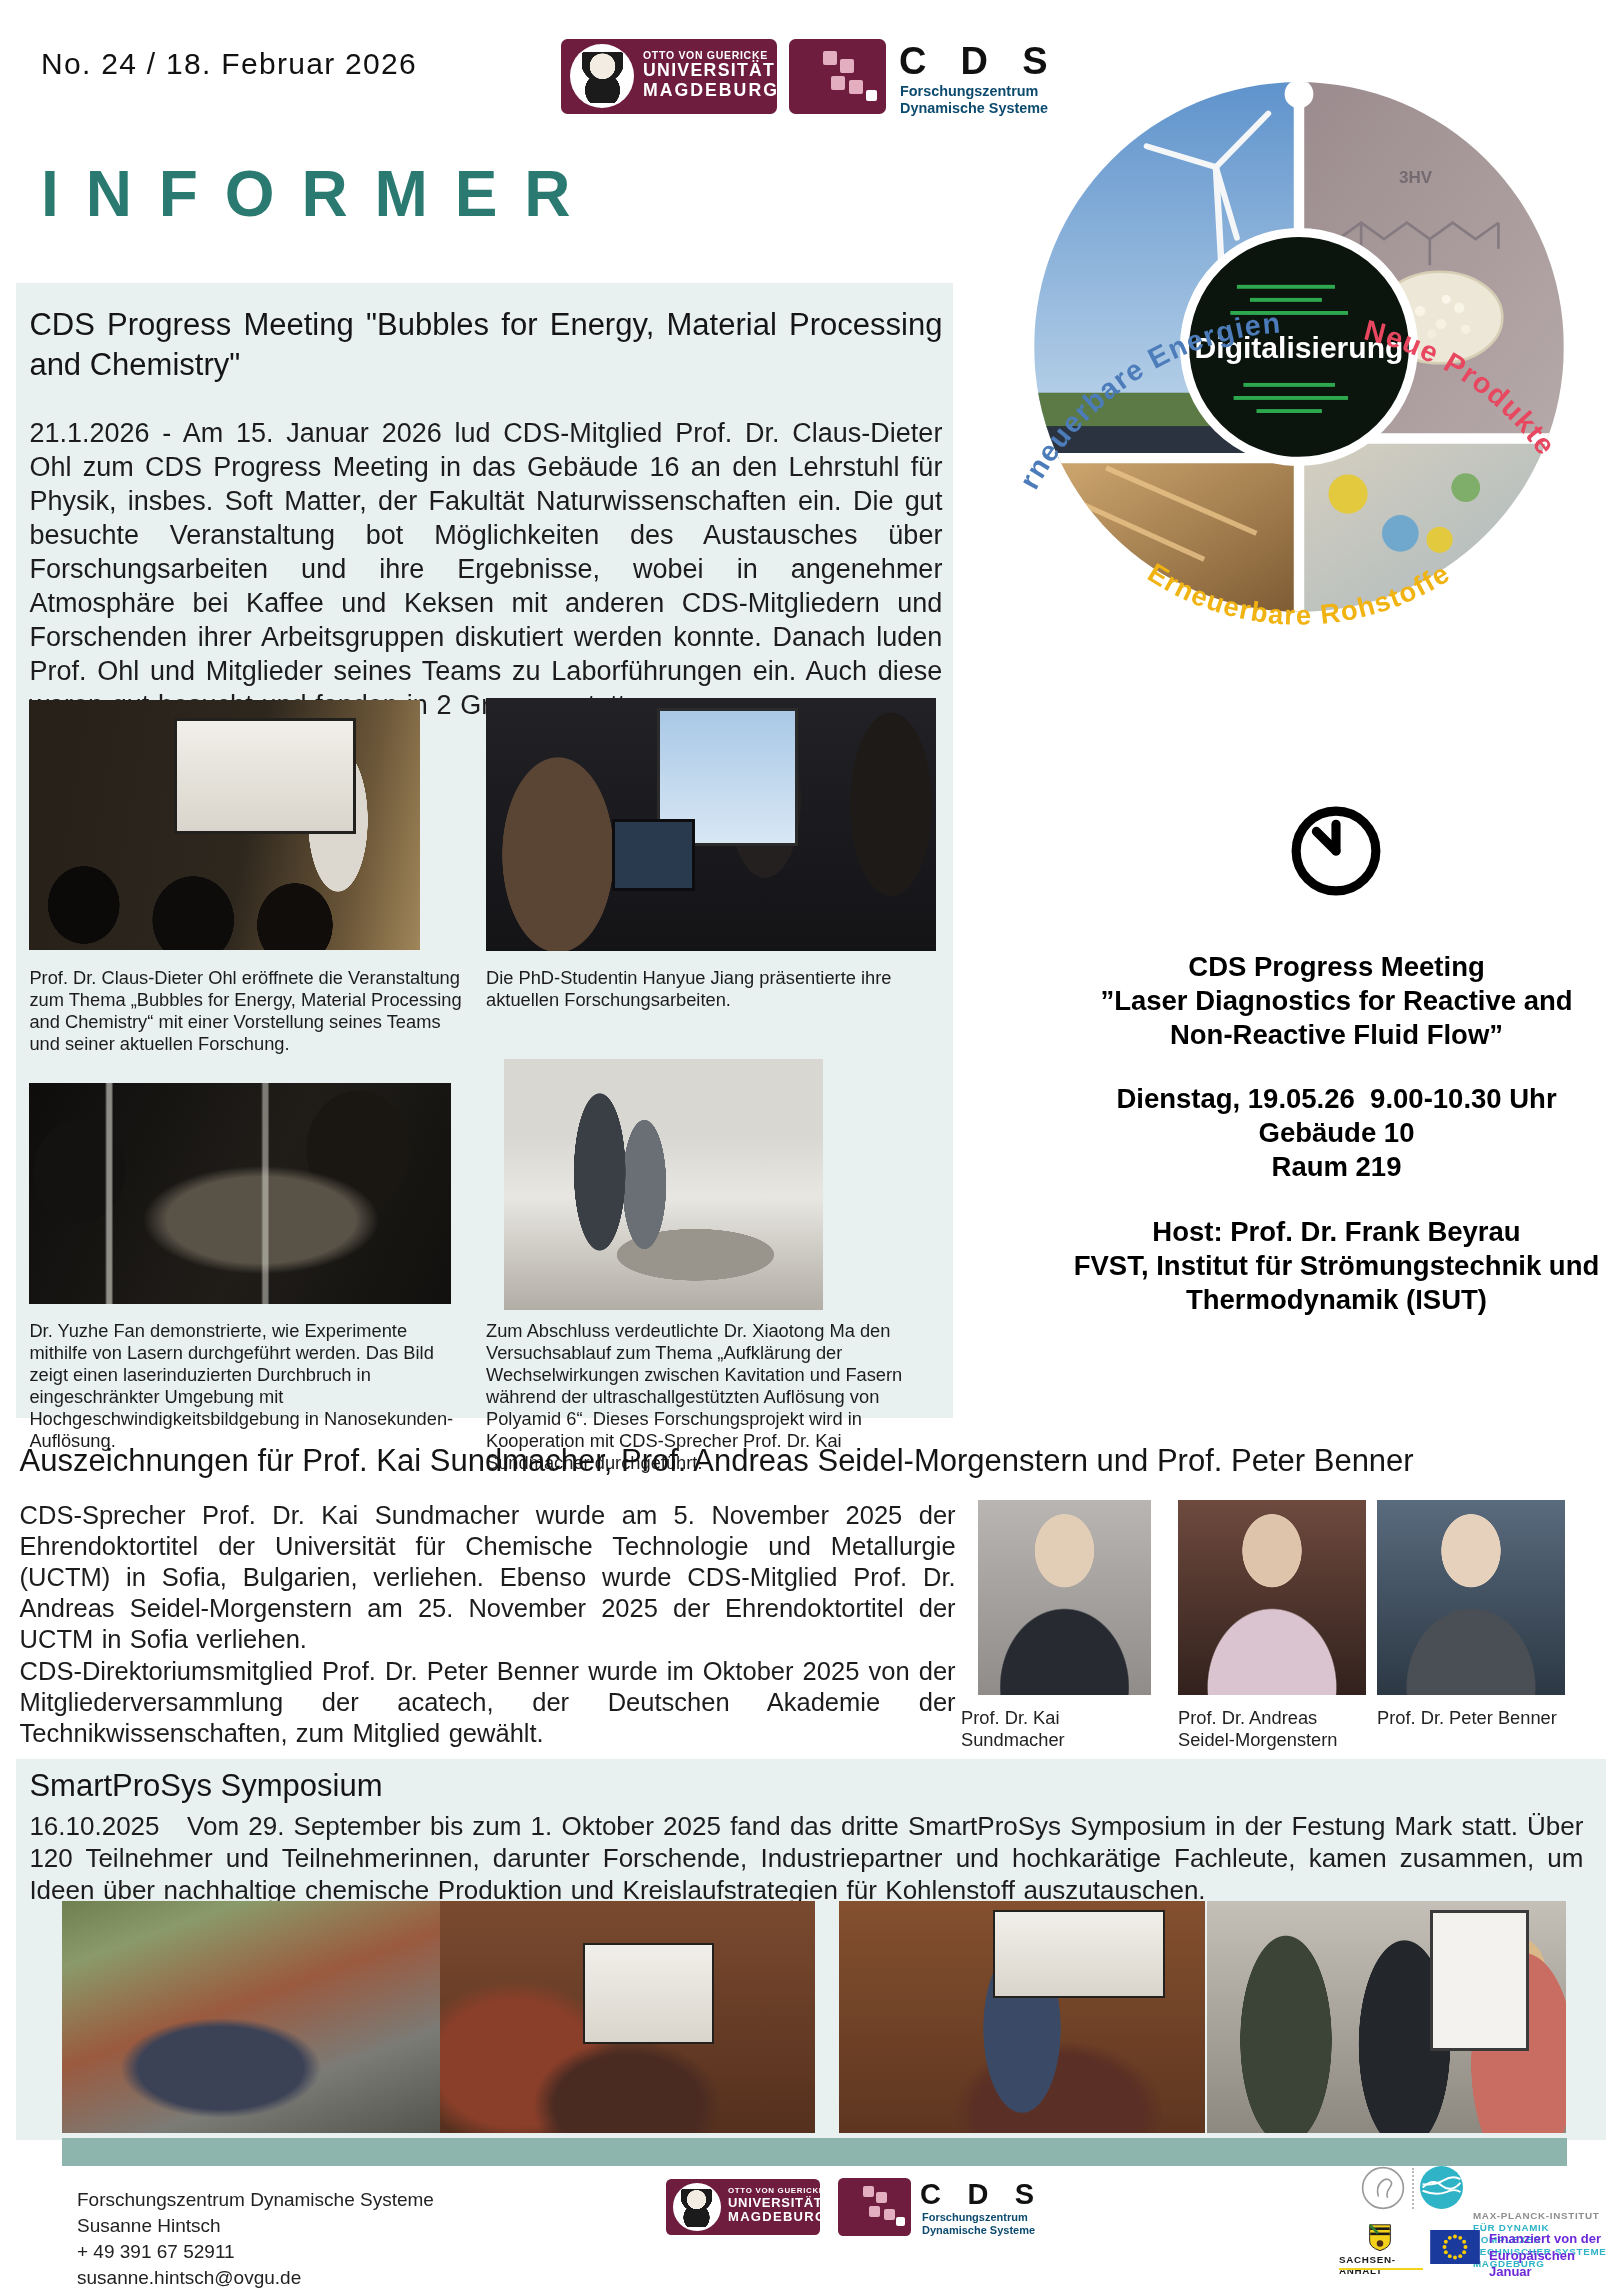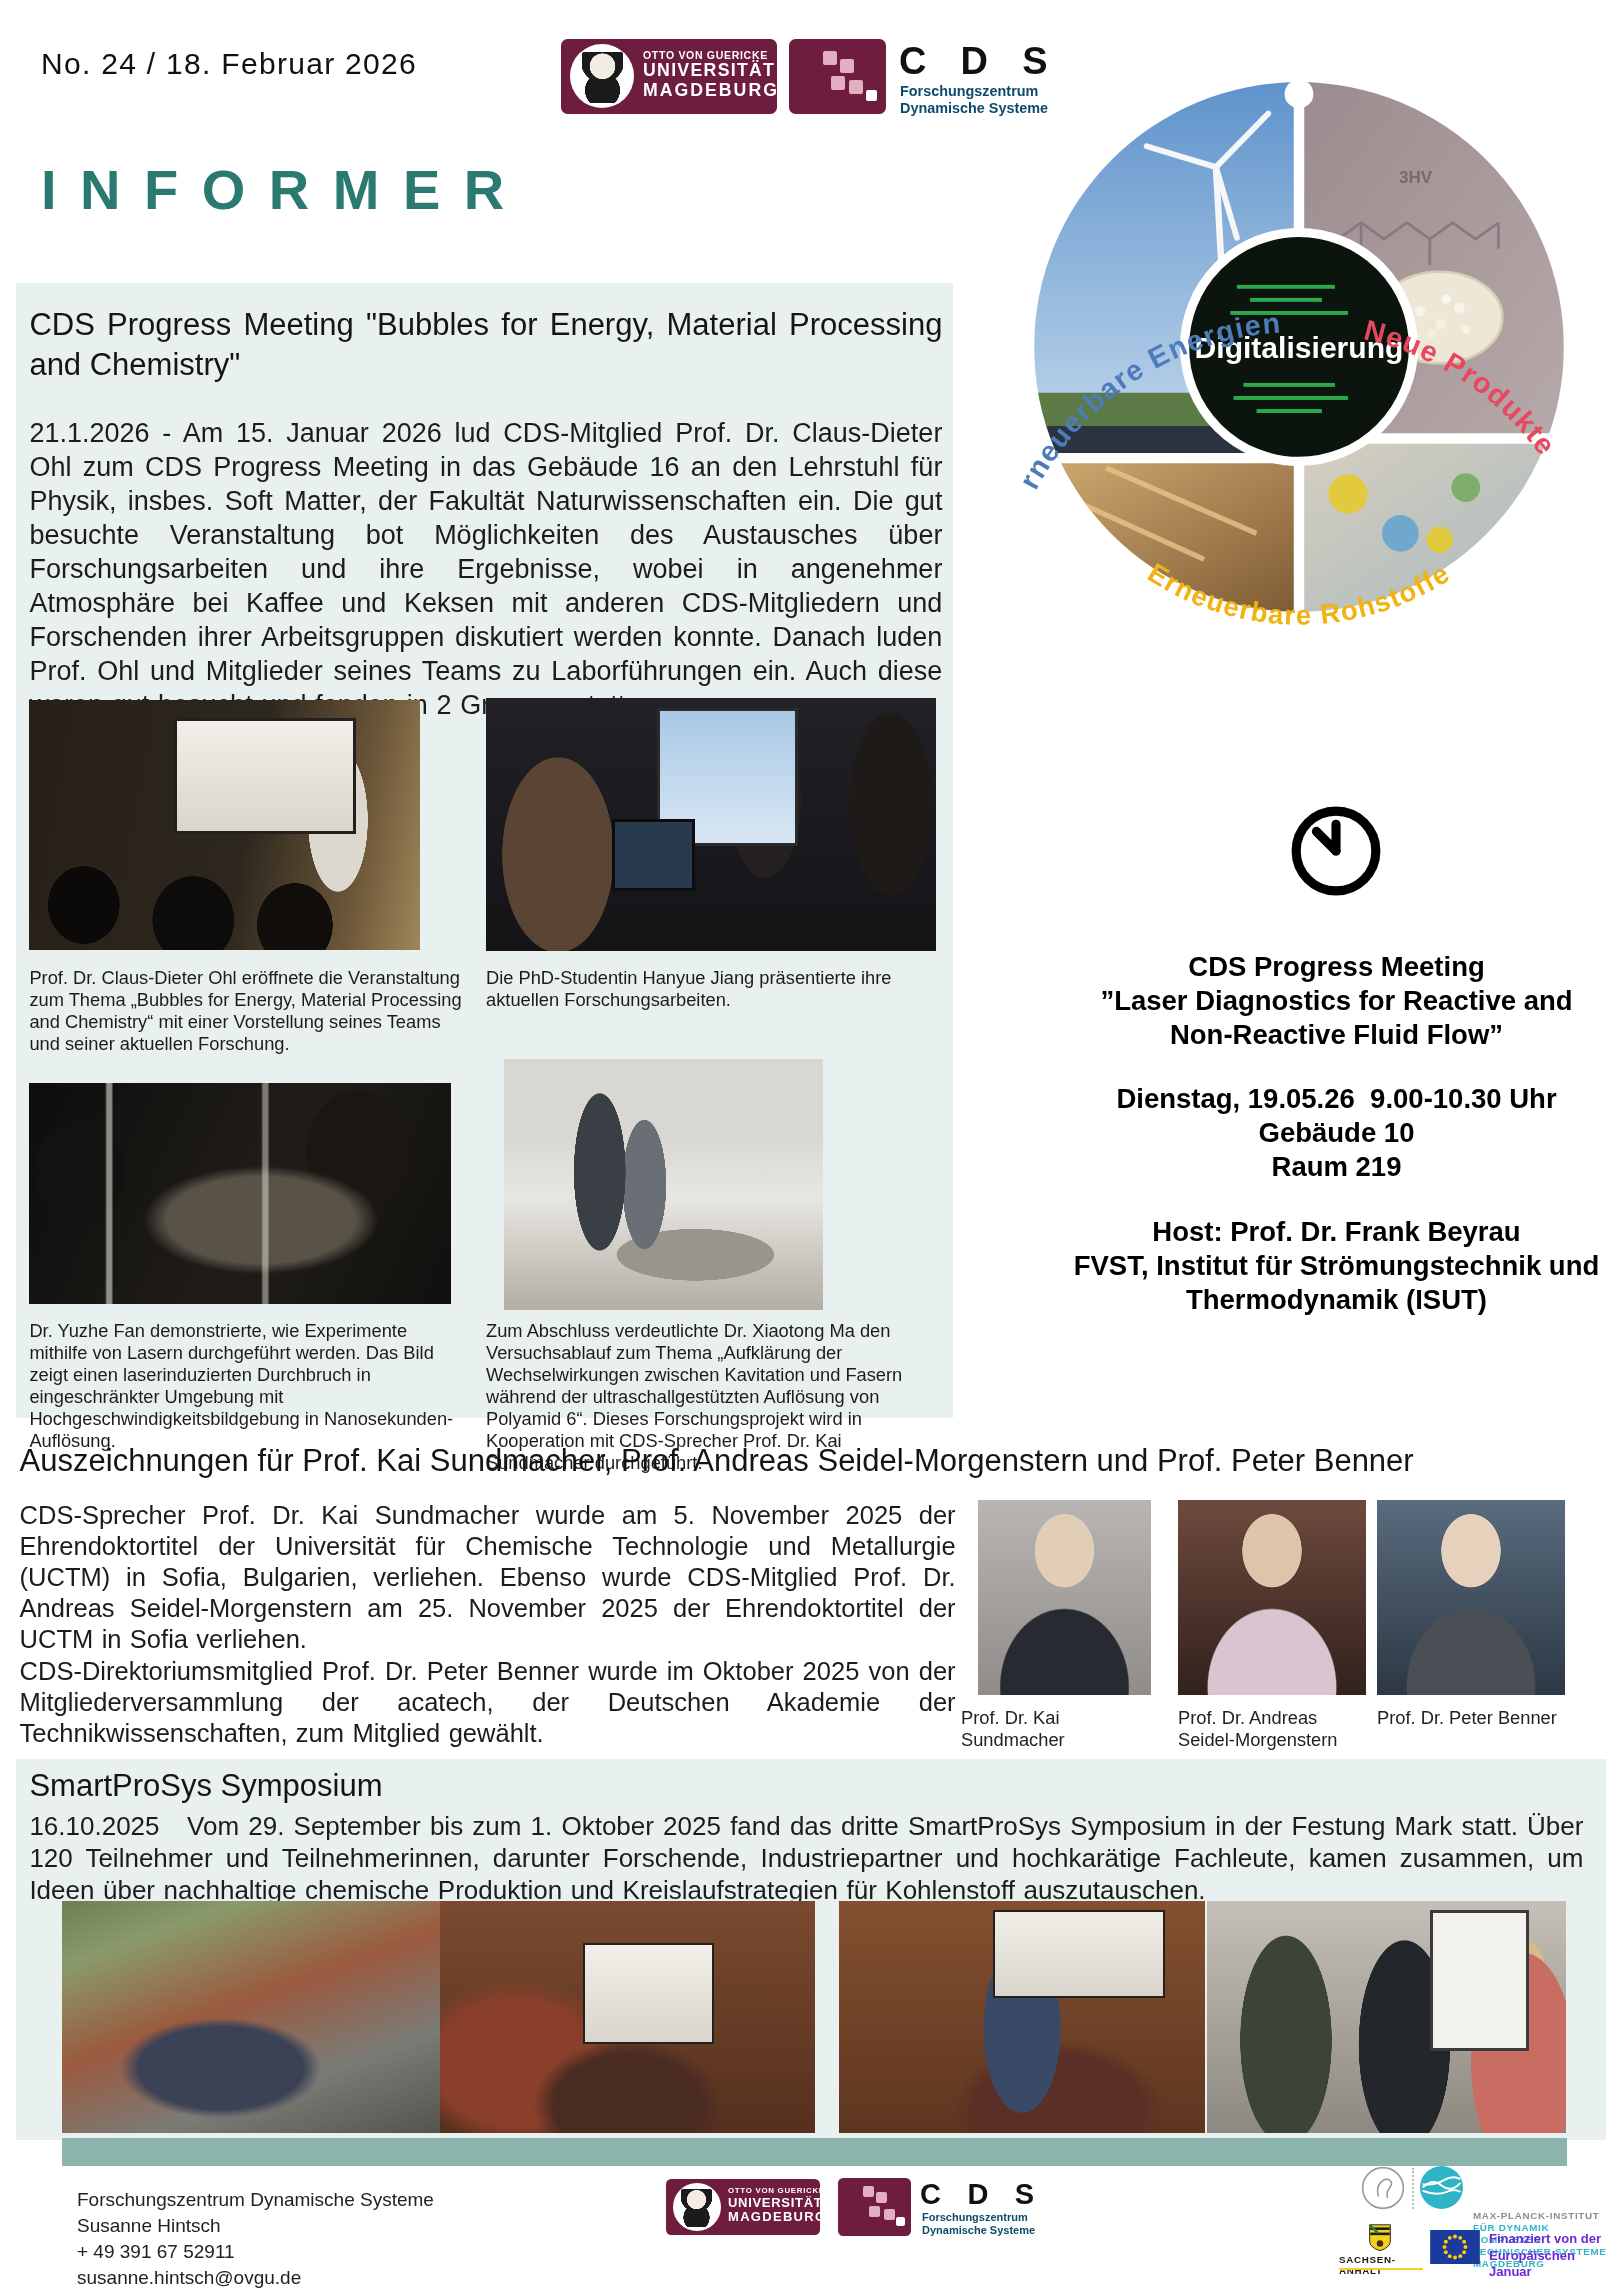--- a/index.html
+++ b/index.html
@@ -3,21 +3,21 @@
 <meta charset="utf-8">
 <style>
   html,body{margin:0;padding:0;background:#888;}
   .page{
     position:relative; width:1623px; height:2295px; background:#ffffff;
     font-family:"Liberation Sans", sans-serif; color:#1a1a1a; overflow:hidden;
   }
   .abs{position:absolute;}
   .bg-pale{background:#e9f1f0;}
   .issue{font-size:30px; letter-spacing:1.3px; color:#111;}
-  .masthead{font-size:56px; font-weight:700; letter-spacing:0.42em; color:#2a7a71;}
+  .masthead{font-size:64px; font-weight:700; letter-spacing:0.42em; color:#2a7a71;}
   .art-title{font-size:31px; line-height:1.28; color:#151515; text-align:justify;}
   .body-txt{font-size:27px; line-height:1.26; color:#1c1c1c; text-align:justify; word-spacing:1.3px;}
   .caption{font-size:18.3px; line-height:1.2; color:#1c1c1c;}
   .photo{position:absolute; overflow:hidden;}
   .event-line{font-size:27.5px; font-weight:700; line-height:1.24; color:#000; text-align:center;}
   .event-gap{height:30px;}
   .sec-heading{font-size:31px; color:#141414;}
   .port-label{font-size:18.3px; line-height:1.2; color:#222;}
   
   .ovgu-rect{background:#6f1d3f; border-radius:6.5px;}

